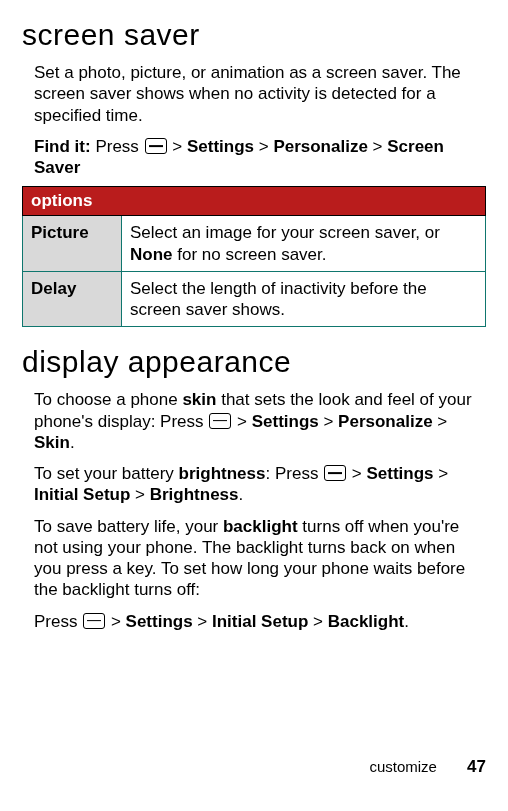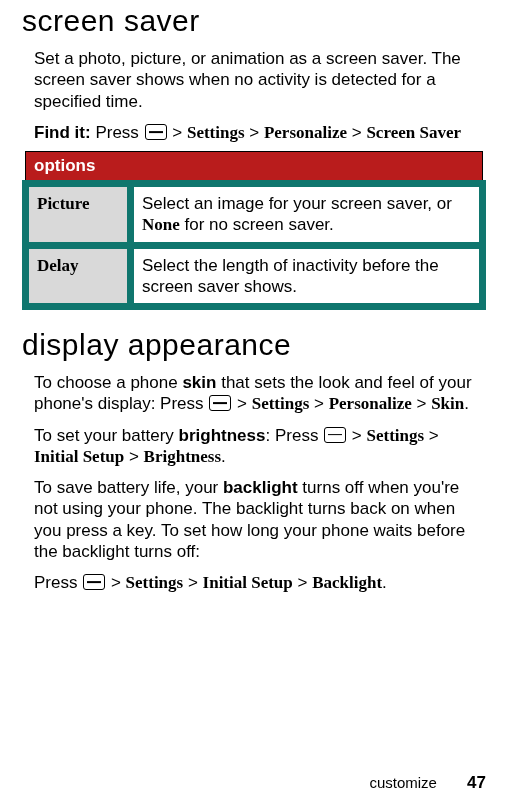--- a/index.html
+++ b/index.html
@@ -6,40 +6,40 @@
     margin: 0;
     padding: 0;
     background: #fff;
     font-family: Arial, Helvetica, sans-serif;
     color: #000;
   }
   .page {
     width: 508px;
     height: 811px;
     box-sizing: border-box;
-    padding: 4px 22px 0 22px;
+    padding: 18px 22px 0 22px;
     position: relative;
   }
   h1 {
     font-family: Arial, Helvetica, sans-serif;
     font-weight: normal;
     font-size: 30px;
     margin: 0 0 10px 0;
     letter-spacing: 0.5px;
   }
   p {
     font-size: 17px;
     line-height: 1.25;
     margin: 0 0 10px 12px;
   }
   .tight {
     margin-bottom: 8px;
   }
   .condensed-bold {
-    font-family: Liberation Serif, serif;
+    font-family: Liberation Sans, sans-serif;
     font-weight: bold;
     font-stretch: condensed;
     text-align: right;
   }
   .menu-icon {
     display: inline-block;
     width: 20px;
     height: 14px;
     border: 1.8px solid #000;
     border-radius: 3px;
@@ -65,32 +65,32 @@
   }
   table.options th {
     background: #b91c1c;
     color: #fff;
     text-align: left;
     font-weight: bold;
     padding: 4px 8px;
     border: 1px solid #000;
   }
   table.options td {
-    border: 7px solid #0f766e;
+    border: 1px solid #0f766e;
     padding: 6px 8px;
     vertical-align: top;
     line-height: 1.25;
   }
   table.options td.label {
     background: #d9d9d9;
     width: 82px;
   }
   .footer {
     position: absolute;
-    bottom: 18px;
+    bottom: 34px;
     right: 22px;
     font-size: 15px;
   }
   .footer .pageno {
     font-weight: bold;
     font-size: 17px;
     margin-left: 26px;
   }
 </style>
 </head>

